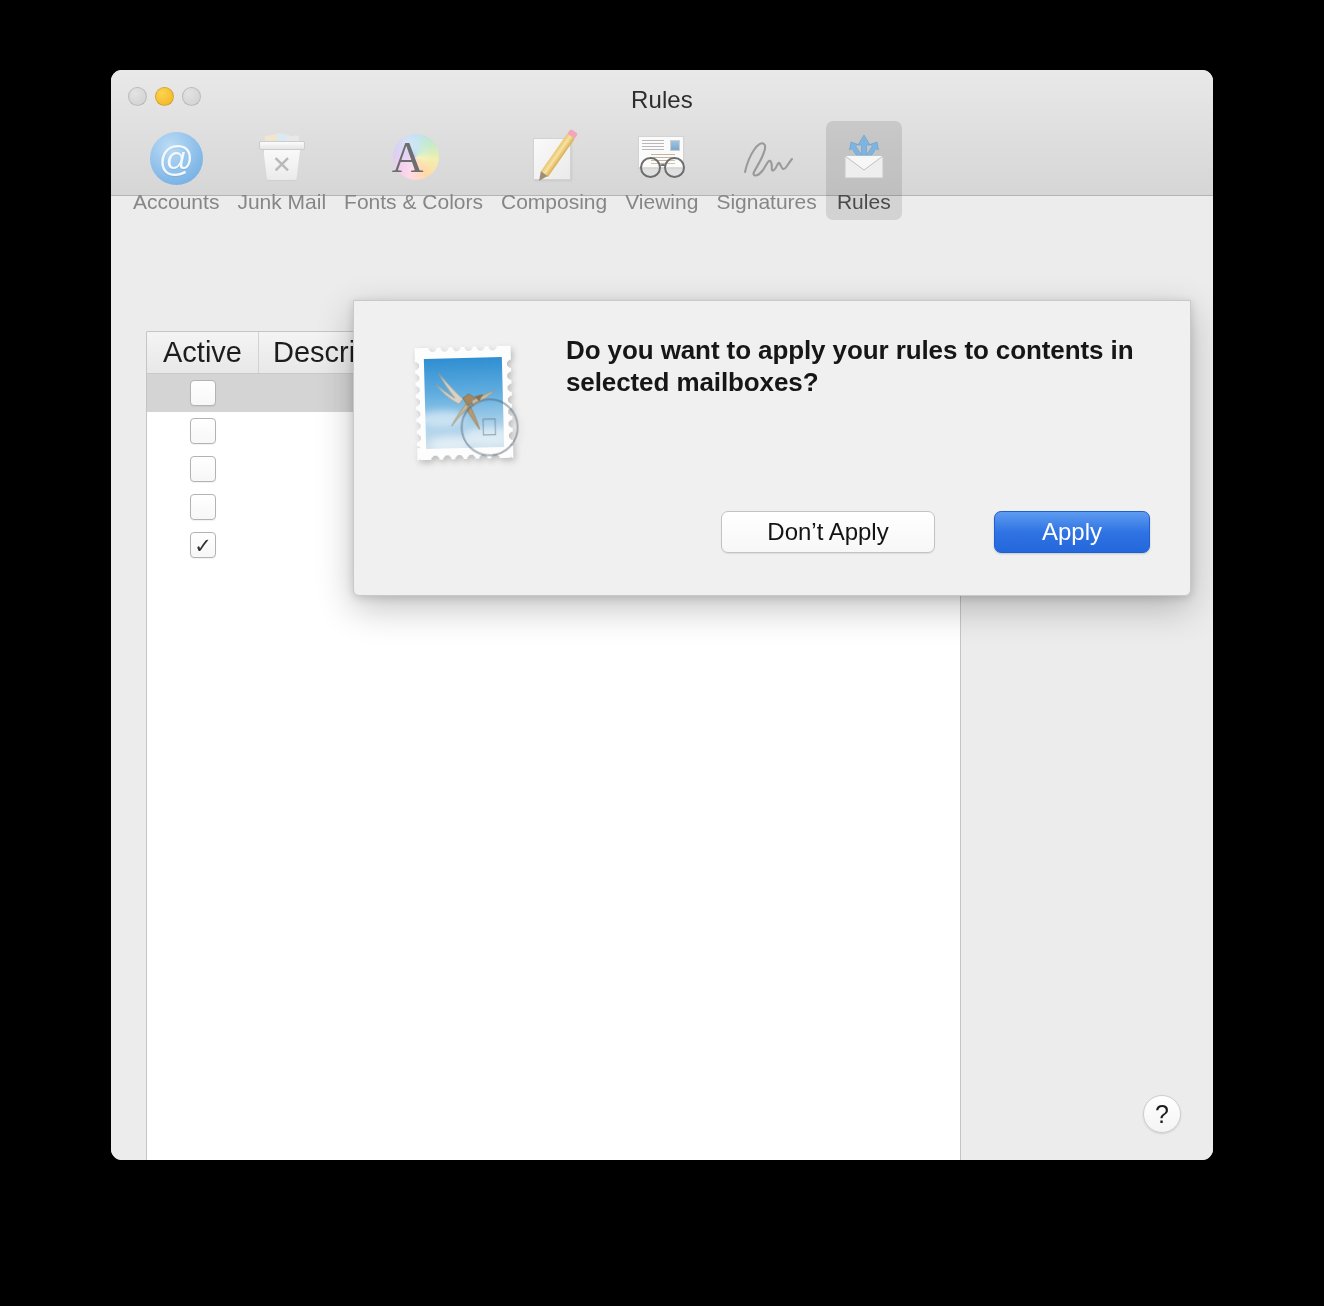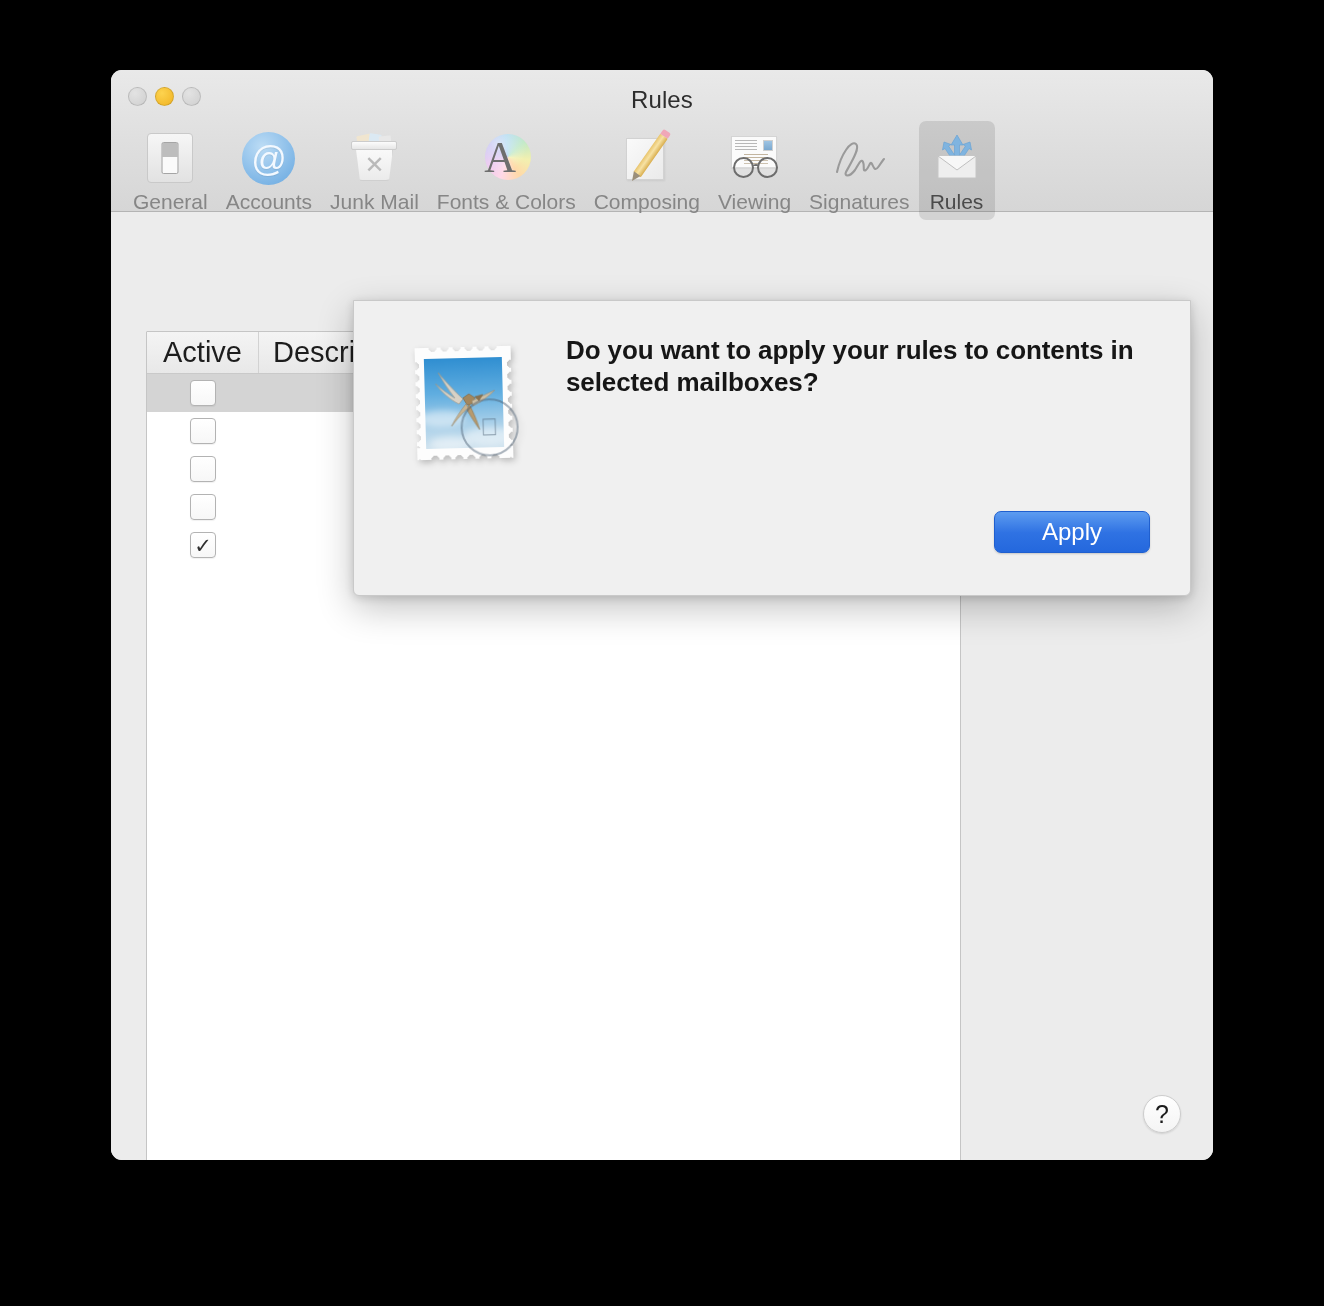--- a/index.html
+++ b/index.html
@@ -31,21 +31,21 @@
     background: #ececec;
     box-shadow: 0 22px 60px rgba(0,0,0,0.55), 0 0 0 0.5px rgba(0,0,0,0.35);
     overflow: hidden;
   }
 
   
   #titlebar-toolbar {
     position: absolute;
     left: 0; top: 0;
     width: 100%;
-    height: 142px;
+    height: 126px;
     background: linear-gradient(180deg, #e9e9e9 0%, #dedede 55%, #d6d6d6 100%);
     border-bottom: 1px solid #b4b4b4;
   }
 
   #traffic-lights {
     position: absolute;
     left: 17px;
     top: 17px;
     display: flex;
     gap: 8px;
@@ -511,26 +511,20 @@
       <div id="traffic-lights">
         <div class="tl close"></div>
         <div class="tl min"></div>
         <div class="tl zoom"></div>
       </div>
 
       <div id="window-title">Rules</div>
 
       <div id="toolbar">
 
-        <div class="tb-item">
-          <div class="tb-icon">
-            <div class="ic-switch"></div>
-          </div>
-          <div class="tb-label">General</div>
-        </div>
 
         <div class="tb-item">
           <div class="tb-icon">
             <div class="ic-at">@</div>
           </div>
           <div class="tb-label">Accounts</div>
         </div>
 
         <div class="tb-item">
           <div class="tb-icon">
@@ -683,18 +677,19 @@
           </div>
           <div class="postmark">
             <div class="apple"></div>
           </div>
         </div>
       </div>
 
       <div id="sheet-title">Do you want to apply your rules to contents in selected mailboxes?</div>
 
       <div id="sheet-buttons">
+        <div class="sheet-btn secondary">Don’t Apply</div>
         <div class="sheet-btn primary">Apply</div>
       </div>
     </div>
 
   </div>
 </div>
 
 </body></html>

